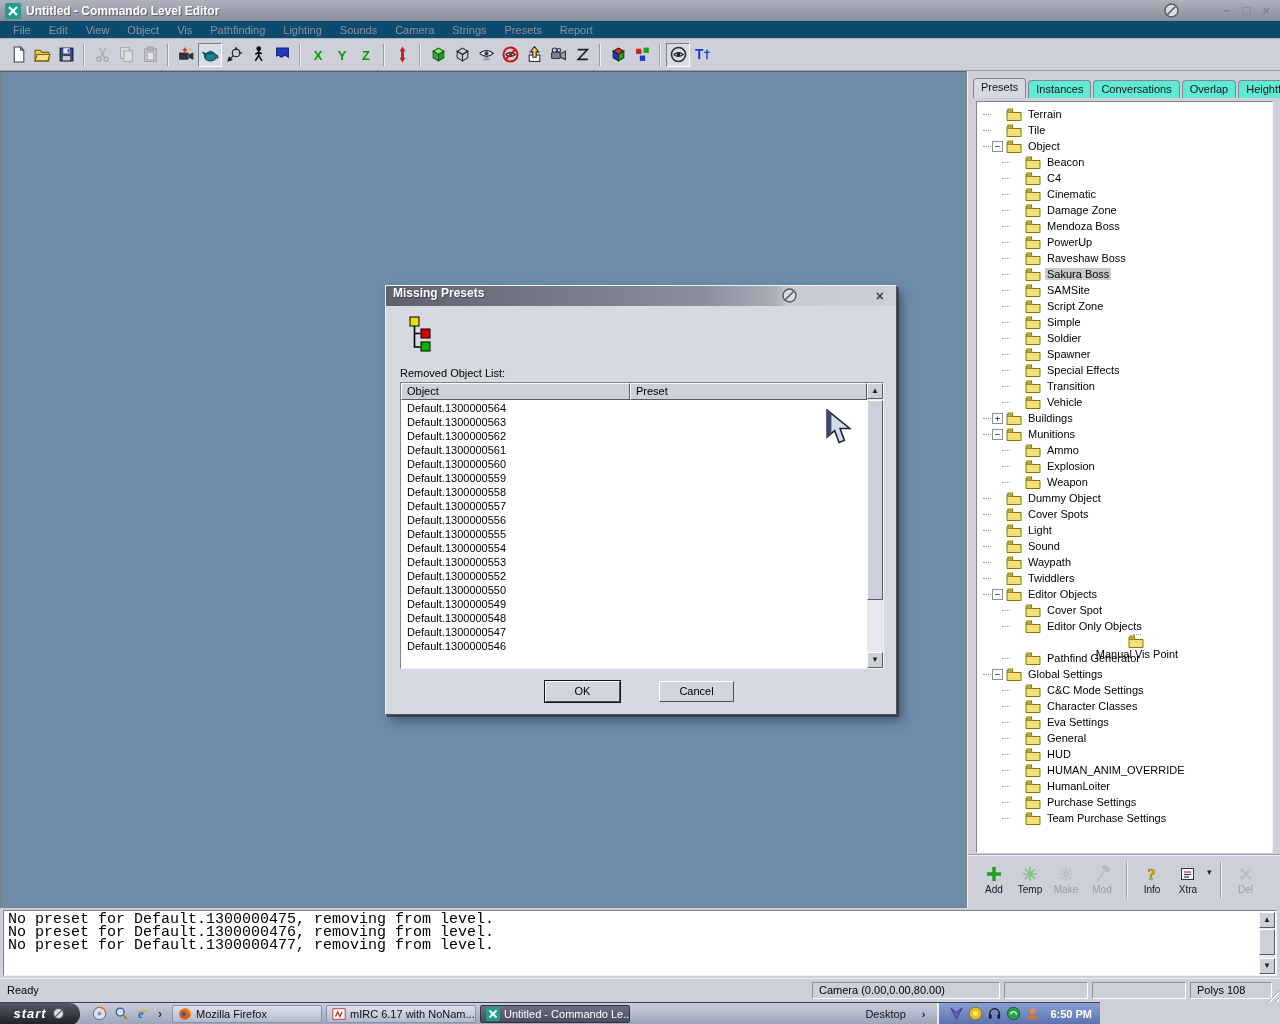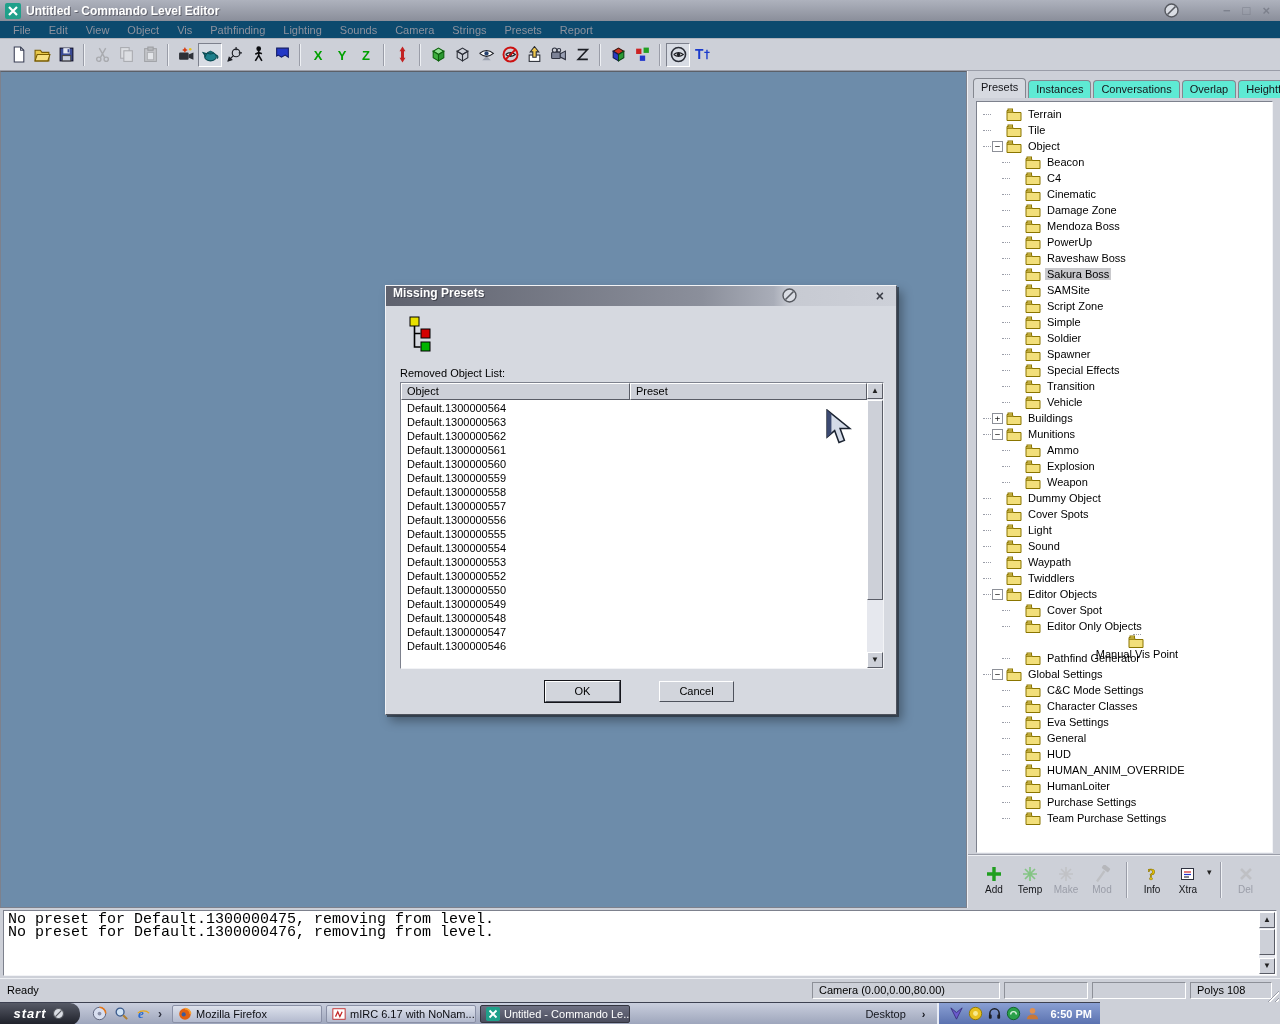--- a/index.html
+++ b/index.html
@@ -1041,20 +1041,21 @@
 <span class="cursor" id="cursor-slot">
     <svg viewBox="0 0 24 34">
       <polygon points="1,1 1,26 8,20 12,31 17,29 13,18 22,18" fill="#d4dbe8" stroke="#1a2230" stroke-width="1.4"></polygon>
       <polygon points="1,1 1,26 5,22.5 5,5" fill="#3c4a72"></polygon>
     </svg>
   </span>
 
 <div class="logbox" id="logbox">
     <div class="logline">No preset for Default.1300000475, removing from level.</div>
     <div class="logline">No preset for Default.1300000476, removing from level.</div>
+    <div class="logline">No preset for Default.1300000477, removing from level.</div>
   </div>
 <div class="log-scroll">
   <div class="sbtn up" id="logs-up">▲</div>
   <div class="sthumb" style="top:17px;height:26px;"></div>
   <div class="sbtn down" id="logs-down">▼</div>
 </div>
 
 <div class="statusbar">
   <span class="ready">Ready</span>
   <span class="pane" style="left:812px;width:188px;">Camera (0.00,0.00,80.00)</span>

